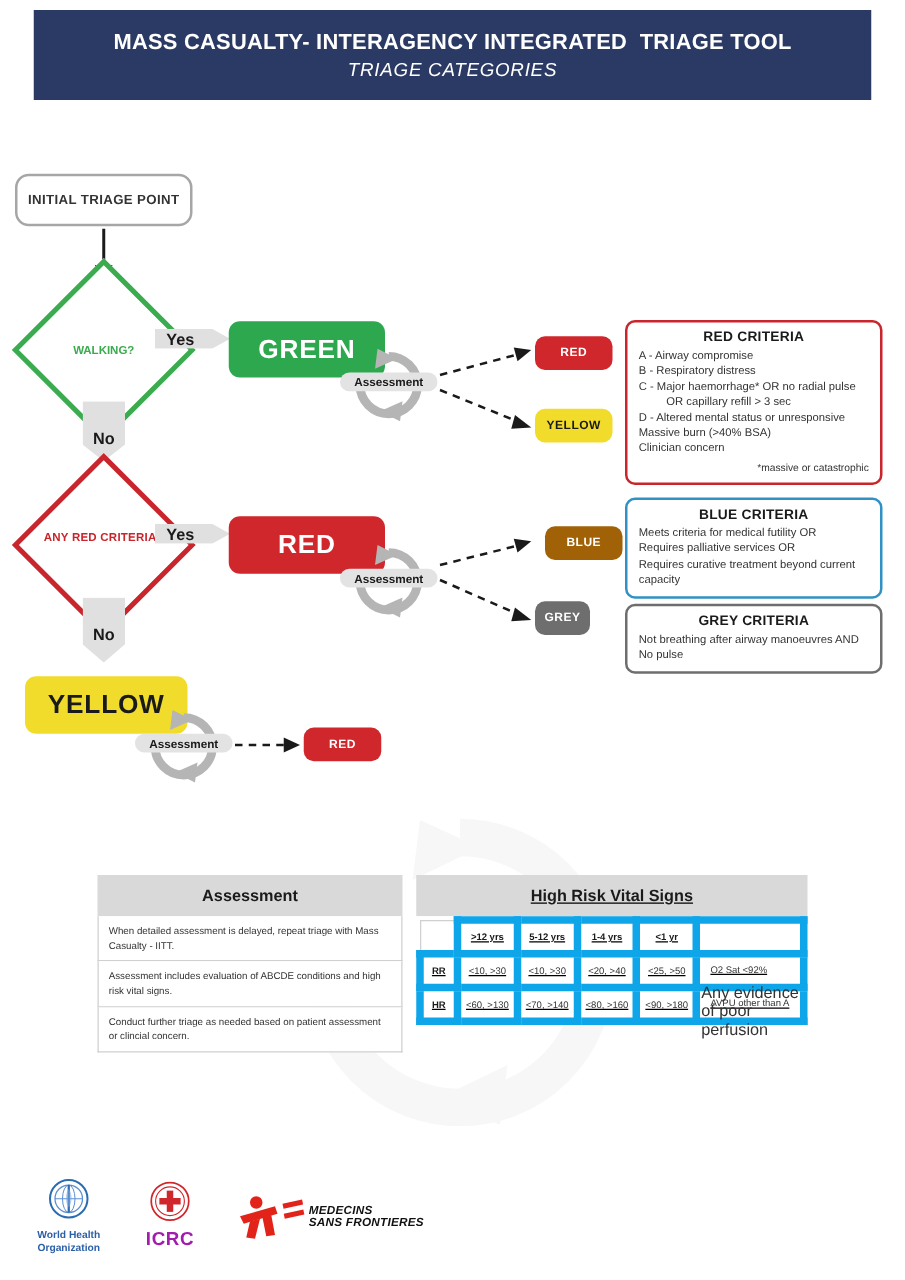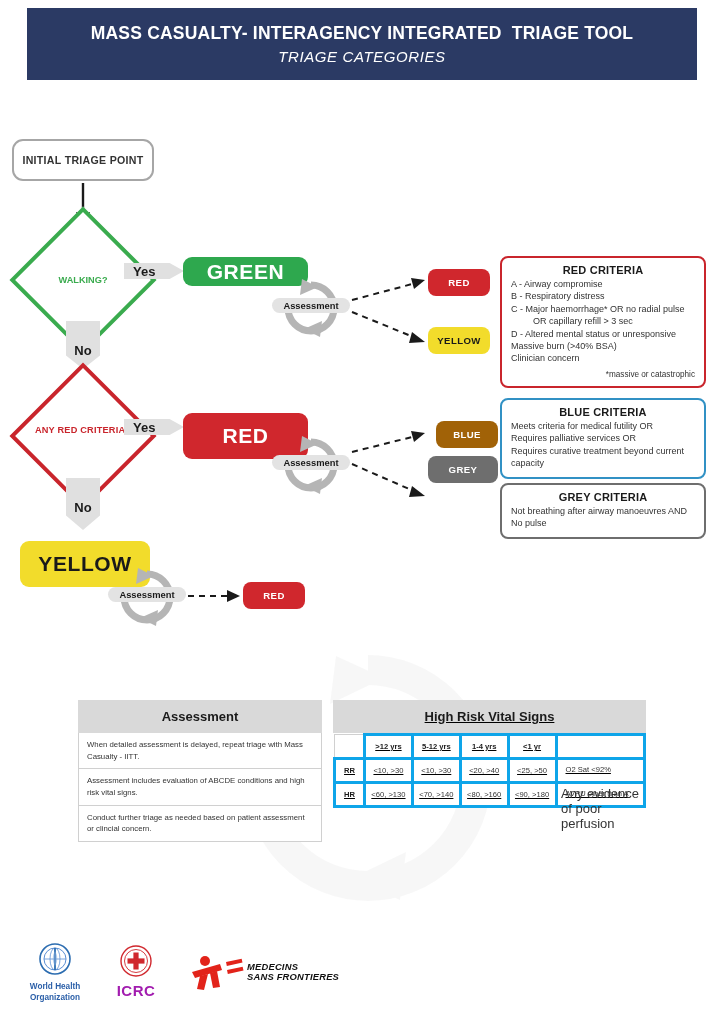--- a/index.html
+++ b/index.html
@@ -84,21 +84,21 @@
   }
   .chev-no-1 { left: 66px; top: 321px; height: 48px; }
   .chev-no-2 { left: 66px; top: 478px; height: 52px; }
 
   
   .cat-box {
     position: absolute; border-radius: 9px;
     display: flex; align-items: center; justify-content: center;
     font-size: 21px; font-weight: bold; letter-spacing: .6px;
   }
-  .box-green  { left: 183px; top: 257px; width: 125px; height: 29px; background: #2ea84e; color: #fff; }
+  .box-green  { left: 183px; top: 257px; width: 125px; height: 45px; background: #2ea84e; color: #fff; }
   .box-red    { left: 183px; top: 413px; width: 125px; height: 46px; background: #d0272d; color: #fff; }
   .box-yellow { left: 20px;  top: 541px; width: 130px; height: 46px; background: #f2dc2b; color: #1a1a1a; }
 
   
   .assess {
     position: absolute; width: 78px; height: 62px;
   }
   .assess svg { position: absolute; left: 0; top: 0; }
   .assess .lbl {
     position: absolute; left: 0; top: 21px; width: 78px;
@@ -111,21 +111,21 @@
 
   
   .pill {
     position: absolute; border-radius: 8px;
     display: flex; align-items: center; justify-content: center;
     font-size: 9.6px; font-weight: bold; letter-spacing: .4px;
   }
   .pill-red1    { left: 428px; top: 269px; width: 62px; height: 27px; background: #d0272d; color:#fff; }
   .pill-yellow1 { left: 428px; top: 327px; width: 62px; height: 27px; background: #f2dc2b; color:#1a1a1a; }
   .pill-blue    { left: 436px; top: 421px; width: 62px; height: 27px; background: #a16207; color:#fff; }
-  .pill-grey    { left: 428px; top: 456px; width: 70px; height: 27px; background: #6e6e6e; color:#fff; }
+  .pill-grey    { left: 428px; top: 481px; width: 44px; height: 27px; background: #6e6e6e; color:#fff; }
   .pill-red2    { left: 243px; top: 582px; width: 62px; height: 27px; background: #d0272d; color:#fff; }
 
   
   .dashed-svg { position: absolute; left: 0; top: 0; width: 724px; height: 660px; pointer-events: none; }
 
   
   .crit {
     position: absolute; border-radius: 8px; background: #fff;
     padding: 6px 9px 7px 9px;
   }
@@ -151,21 +151,21 @@
     font-size: 13px; font-weight: bold; color: #1a1a1a;
     padding: 9px 0 9px 0;
   }
   .assess-row {
     background: #fff; border: 1px solid #d0d0d0; border-top: none;
     font-size: 7.8px; color: #333; line-height: 1.5;
     padding: 6px 8px 6px 8px; min-height: 32px;
   }
   .vt { width: 100%; border-collapse: collapse; background: #fff; font-size: 7.6px; }
   .vt td, .vt th {
-    border: 3px solid #0ea5e9; text-align: center; color: #333;
+    border: 6px solid #0ea5e9; text-align: center; color: #333;
     padding: 6px 2px; font-weight: normal;
   }
   .vt th { font-weight: bold; color: #1a1a1a; font-size: 7.6px; }
   .vt .rowlab { font-weight: bold; color: #1a1a1a; width: 30px; }
   .vt .sidecell {
     text-align: left; padding-left: 8px; vertical-align: middle;
     border-left: 1px solid #d0d0d0; font-size: 7.6px; line-height: 1.1;
   }
   .vt .blankcorner { border: 1px solid #d0d0d0; }
 

